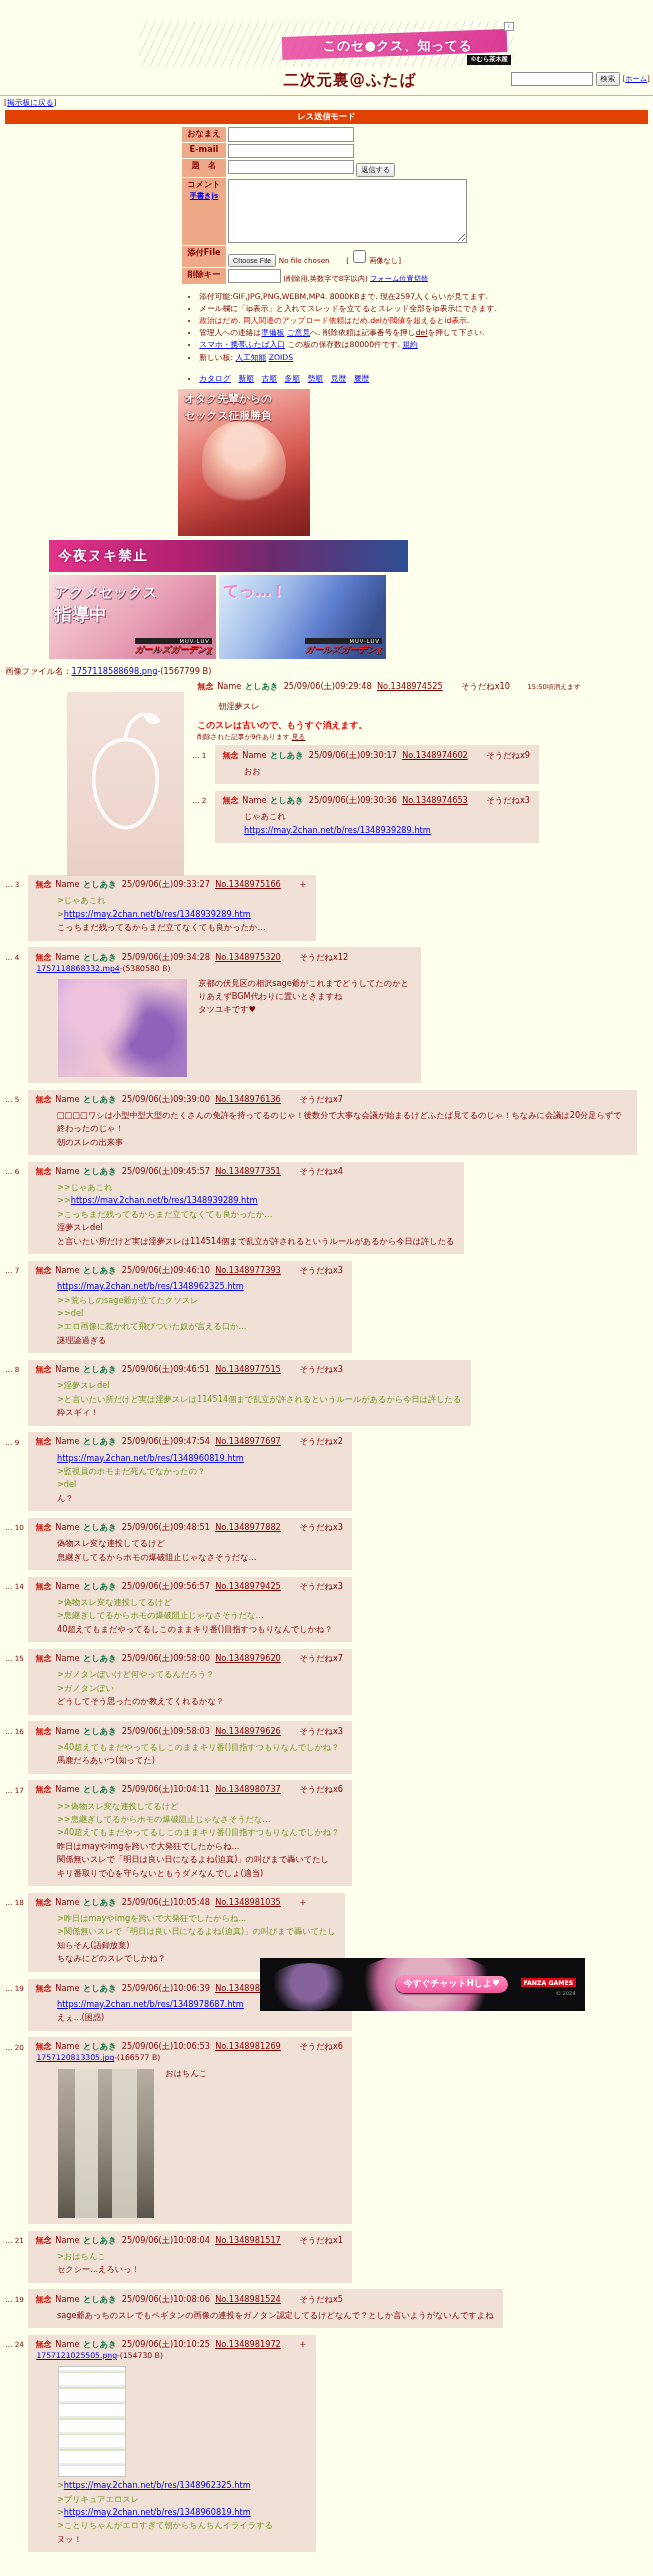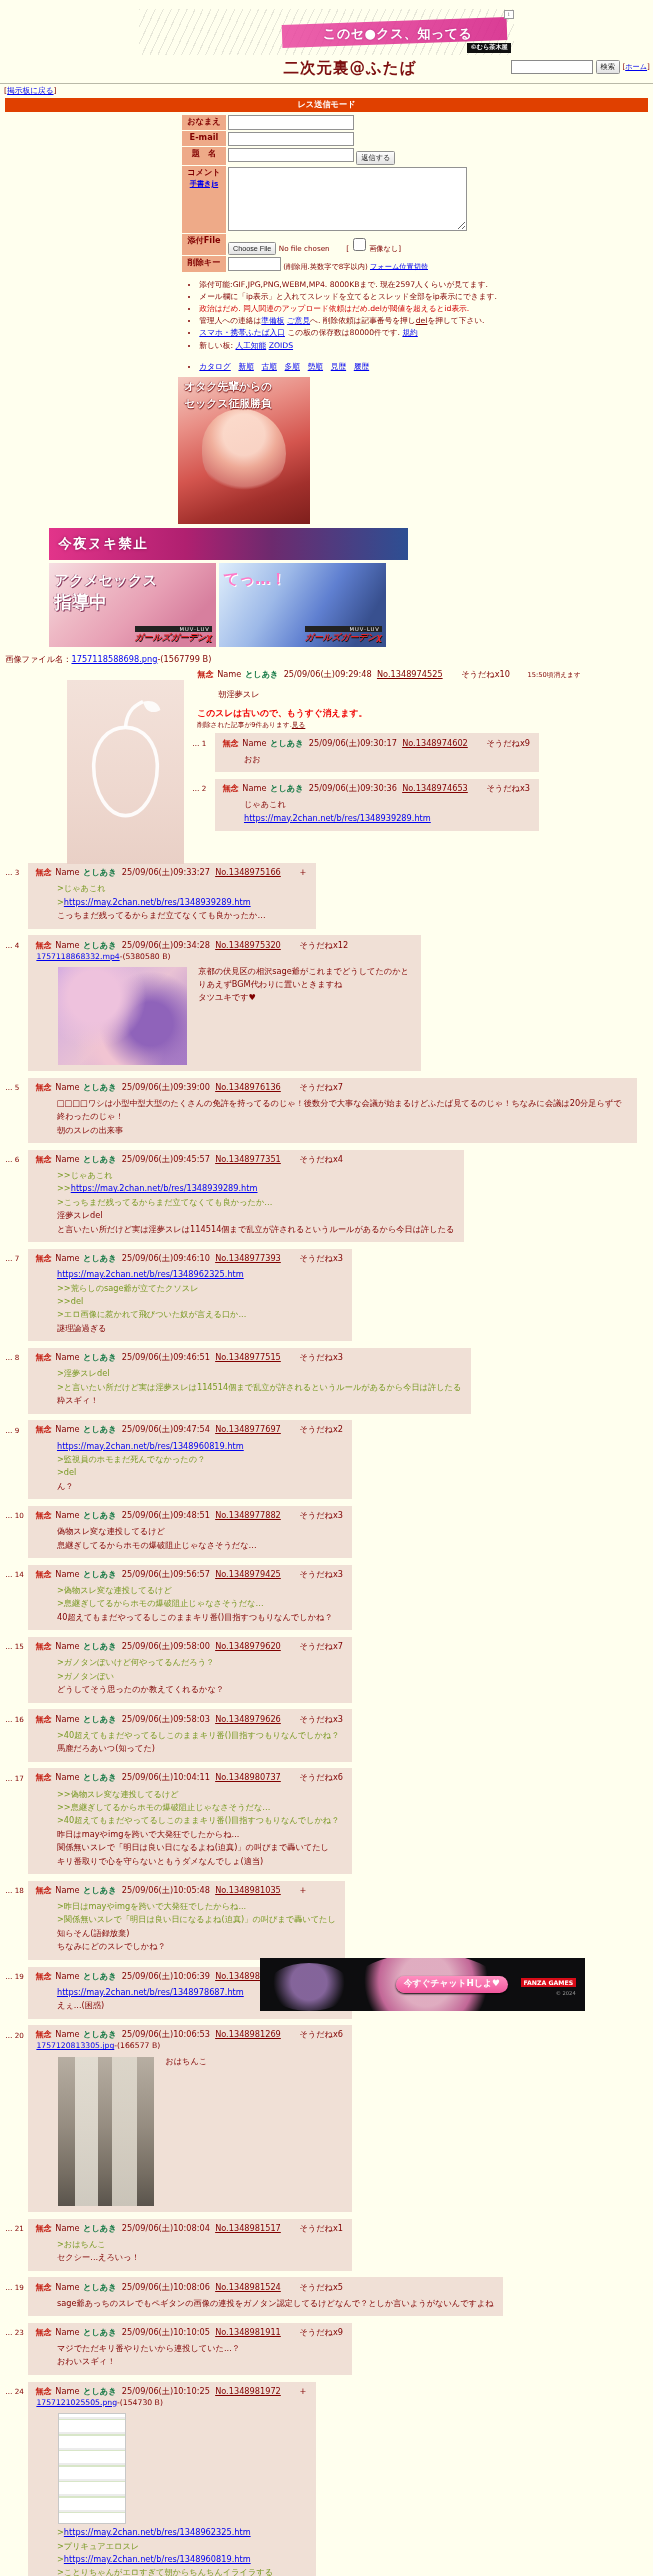--- a/index.html
+++ b/index.html
@@ -1,20 +1,20 @@
 <!DOCTYPE html>
 <html style="font-size:8.2px"><head>
 <meta charset="utf-8">
 <style>
   html,body{margin:0;padding:0;background:#FFFFEE;}
   body{font-family:"DejaVu Sans","Liberation Sans",sans-serif;color:#800000;font-size:8.2px;}
   a{color:#0000EE;text-decoration:underline;cursor:pointer;text-align:center;}
   .page{position:relative;width:653px;height:3091px;overflow:hidden;background:#FFFFEE;}
   
-  .bannerwrap{text-align:center;padding-top:9px;height:47px;}
+  .bannerwrap{text-align:center;padding-top:21px;height:47px;}
   .banner{position:relative;display:inline-block;width:375px;height:46px;overflow:hidden;vertical-align:top;
     background:linear-gradient(100deg,#f7f7f5 0%,#e6e6e2 14%,#f2f2ef 30%,#dfdfda 46%,#efefec 60%,#d9d9d4 78%,#ececе8 100%);}
   .banner .streaks{position:absolute;inset:0;background:repeating-linear-gradient(115deg,rgba(120,120,120,.18) 0 1px,transparent 1px 7.2px);}
   .bband{position:absolute;top:12.4px;left:38%;width:60%;height:23px;transform:rotate(-2deg);
     background:linear-gradient(90deg,rgba(233,70,160,.85),rgba(214,40,140,.9));}
   .bhead{position:absolute;top:15.5px;left:40%;width:58%;text-align:center;color:#fff;font-weight:bold;font-size:13px;letter-spacing:0.5px;text-shadow:0 0 2.1px #b0257f;}
   .bcredit{position:absolute;right:3.1px;bottom:2.1px;background:#111;color:#fff;font-size:6.2px;padding:0.5px 3.1px;font-weight:bold;}
   .info-icon{position:absolute;top:0.5px;right:0.5px;width:7.2px;height:7.2px;background:#fff;border:0.5px solid #9a9a9a;color:#777;
     font-size:5.7px;line-height:7.2px;text-align:center;font-family:"Liberation Serif",serif;}
   
@@ -332,24 +332,20 @@
               <div class="thumb t-cosplay"></div>
               <div class="line">おはちんこ</div>
             </blockquote></div></div>
         <div class="rrow"><span class="rnum">… 21</span><div class="rbox"><div class="rhead"><span class="hstat">無念</span><span class="hname-label">Name</span><span class="hname">としあき</span><span class="hdate">25/09/06(土)10:08:04</span><span class="hno">No.1348981517</span><span class="hsd">そうだねx1</span></div><blockquote class="rbody">
               <div class="quote">&gt;おはちんこ</div>
               <div class="line">セクシー...えろいっ！</div>
             </blockquote></div></div>
         <div class="rrow"><span class="rnum">… 19</span><div class="rbox"><div class="rhead"><span class="hstat">無念</span><span class="hname-label">Name</span><span class="hname">としあき</span><span class="hdate">25/09/06(土)10:08:06</span><span class="hno">No.1348981524</span><span class="hsd">そうだねx5</span></div><blockquote class="rbody">
               <div class="line">sage爺あっちのスレでもペギタンの画像の連投をガノタン認定してるけどなんで？としか言いようがないんですよね</div>
             </blockquote></div></div>
-        <div class="rrow"><span class="rnum">… 23</span><div class="rbox"><div class="rhead"><span class="hstat">無念</span><span class="hname-label">Name</span><span class="hname">としあき</span><span class="hdate">25/09/06(土)10:10:05</span><span class="hno">No.1348981911</span><span class="hsd">そうだねx9</span></div><blockquote class="rbody">
-              <div class="line">マジでただキリ番やりたいから連投していた...？</div>
-              <div class="line">おわいスギィ！</div>
-            </blockquote></div></div>
         <div class="rrow"><span class="rnum">… 24</span><div class="rbox"><div class="rhead"><span class="hstat">無念</span><span class="hname-label">Name</span><span class="hname">としあき</span><span class="hdate">25/09/06(土)10:10:25</span><span class="hno">No.1348981972</span><span class="hsd">+</span></div><div class="rfile"><a>1757121025505.png</a><span>-(154730 B)</span></div><blockquote class="rbody">
               <div class="thumb t-catalog"></div>
               <div class="line"><span class="qmark">&gt;</span><a>https://may.2chan.net/b/res/1348962325.htm</a></div>
               <div class="quote">&gt;プリキュアエロスレ</div>
               <div class="line"><span class="qmark">&gt;</span><a>https://may.2chan.net/b/res/1348960819.htm</a></div>
               <div class="quote">&gt;ことりちゃんがエロすぎて朝からちんちんイライラする</div>
               <div class="line">ヌッ！</div>
             </blockquote></div></div>
       </div>
   </div>

